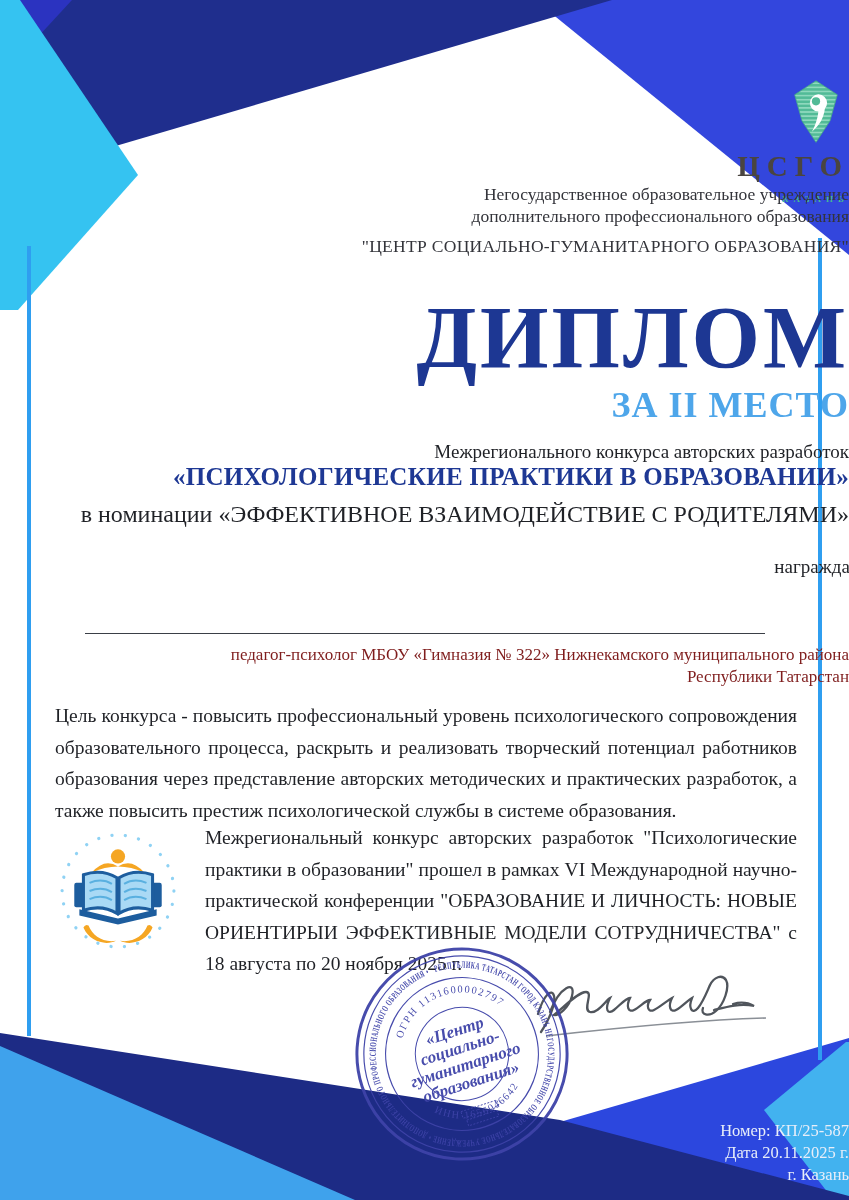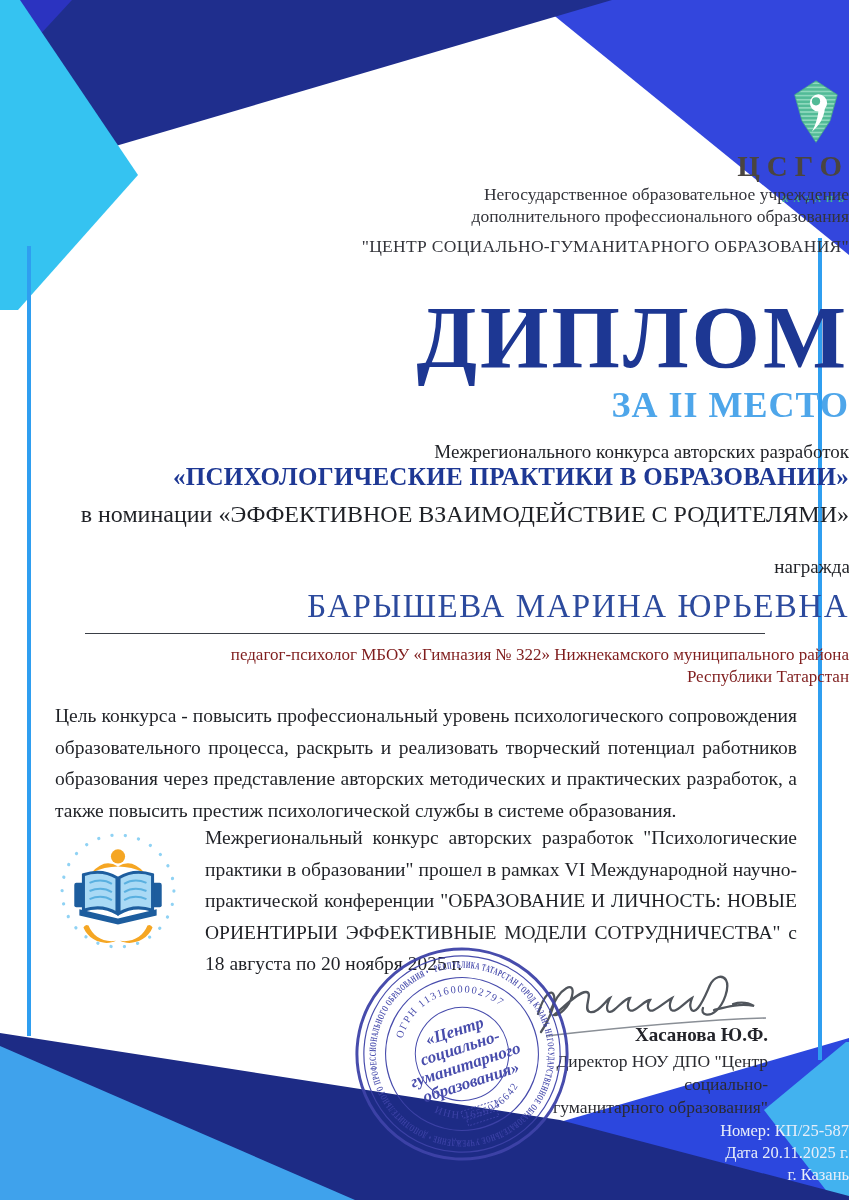--- a/index.html
+++ b/index.html
@@ -99,21 +99,20 @@
     <div>дополнительного профессионального образования</div>
     <div class="org-name">"ЦЕНТР СОЦИАЛЬНО-ГУМАНИТАРНОГО ОБРАЗОВАНИЯ"</div>
   </div>
   <div class="content center subtitle">ЗА II МЕСТО</div>
 
   <div class="content center contest-intro">Межрегионального конкурса авторских разработок</div>
   <div class="content center contest-name">«ПСИХОЛОГИЧЕСКИЕ ПРАКТИКИ В ОБРАЗОВАНИИ»</div>
   <div class="content center contest-nom">в номинации «ЭФФЕКТИВНОЕ ВЗАИМОДЕЙСТВИЕ С РОДИТЕЛЯМИ»</div>
 
   <div class="content center award-label">награждается</div>
-  <div class="content center recipient-name">БАРЫШЕВА МАРИНА ЮРЬЕВНА</div>
   <div class="name-rule"></div>
   <div class="content center recipient-pos">
     <div>педагог-психолог МБОУ «Гимназия № 322» Нижнекамского муниципального района</div>
     <div>Республики Татарстан</div>
   </div>
 
   <div class="paragraph para-goal">Цель конкурса - повысить профессиональный уровень психологического сопровождения образовательного процесса, раскрыть и реализовать творческий потенциал работников образования через представление авторских методических и практических разработок, а также повысить престиж психологической службы в системе образования.</div>
 
   <div class="paragraph event-row">
     <svg class="event-icon" viewBox="0 0 120 120">
@@ -135,27 +134,20 @@
 
   <svg class="sig-svg" viewBox="0 0 250 95">
     <g fill="none" stroke="#50555c" stroke-width="2.3" stroke-linecap="round">
       <path d="M10,62 C16,42 24,36 26,44 C28,52 20,70 13,80"></path>
       <path d="M22,60 C32,34 48,28 44,44 C41,56 30,64 26,63 C36,55 50,40 58,40 C66,40 54,58 62,60 C70,62 78,48 82,46 C76,58 80,63 86,58 C92,53 98,46 102,46 C98,54 100,61 106,58 C112,55 118,48 122,48 C118,54 120,61 126,58 C132,55 140,48 144,46 C140,54 142,61 148,58 C154,55 160,48 164,46 C160,56 164,63 170,56 C175,50 178,42 182,33 C186,25 194,22 198,28 C202,35 196,52 188,59 C181,65 172,63 175,56"></path>
       <path d="M186,58 C198,55 212,51 226,54 C219,50 212,50 205,52"></path>
     </g>
     <path d="M18,84 C80,77 170,68 238,66" fill="none" stroke="#8a8f96" stroke-width="1.6"></path>
   </svg>
 
-  <div class="sig-block">
-    <div class="sig-name">Хасанова Ю.Ф.</div>
-    <div class="sig-title">
-      <div>Директор НОУ ДПО "Центр  социально-</div>
-      <div>гуманитарного образования"</div>
-    </div>
-  </div>
 
   <svg class="stamp" viewBox="0 0 230 230">
     <defs>
       <path id="outerRing" d="M 115,28 a 87,87 0 1,1 -0.1,0"></path>
       <path id="ogrnArc" d="M 53,115 a 62,62 0 0 1 124,0"></path>
       <path id="innArc" d="M 50,115 a 65,65 0 0 0 130,0"></path>
     </defs>
     <g fill="none" stroke="#3e43a8">
       <circle cx="115" cy="115" r="106" stroke-width="3"></circle>
       <circle cx="115" cy="115" r="99" stroke-width="1.2"></circle>

